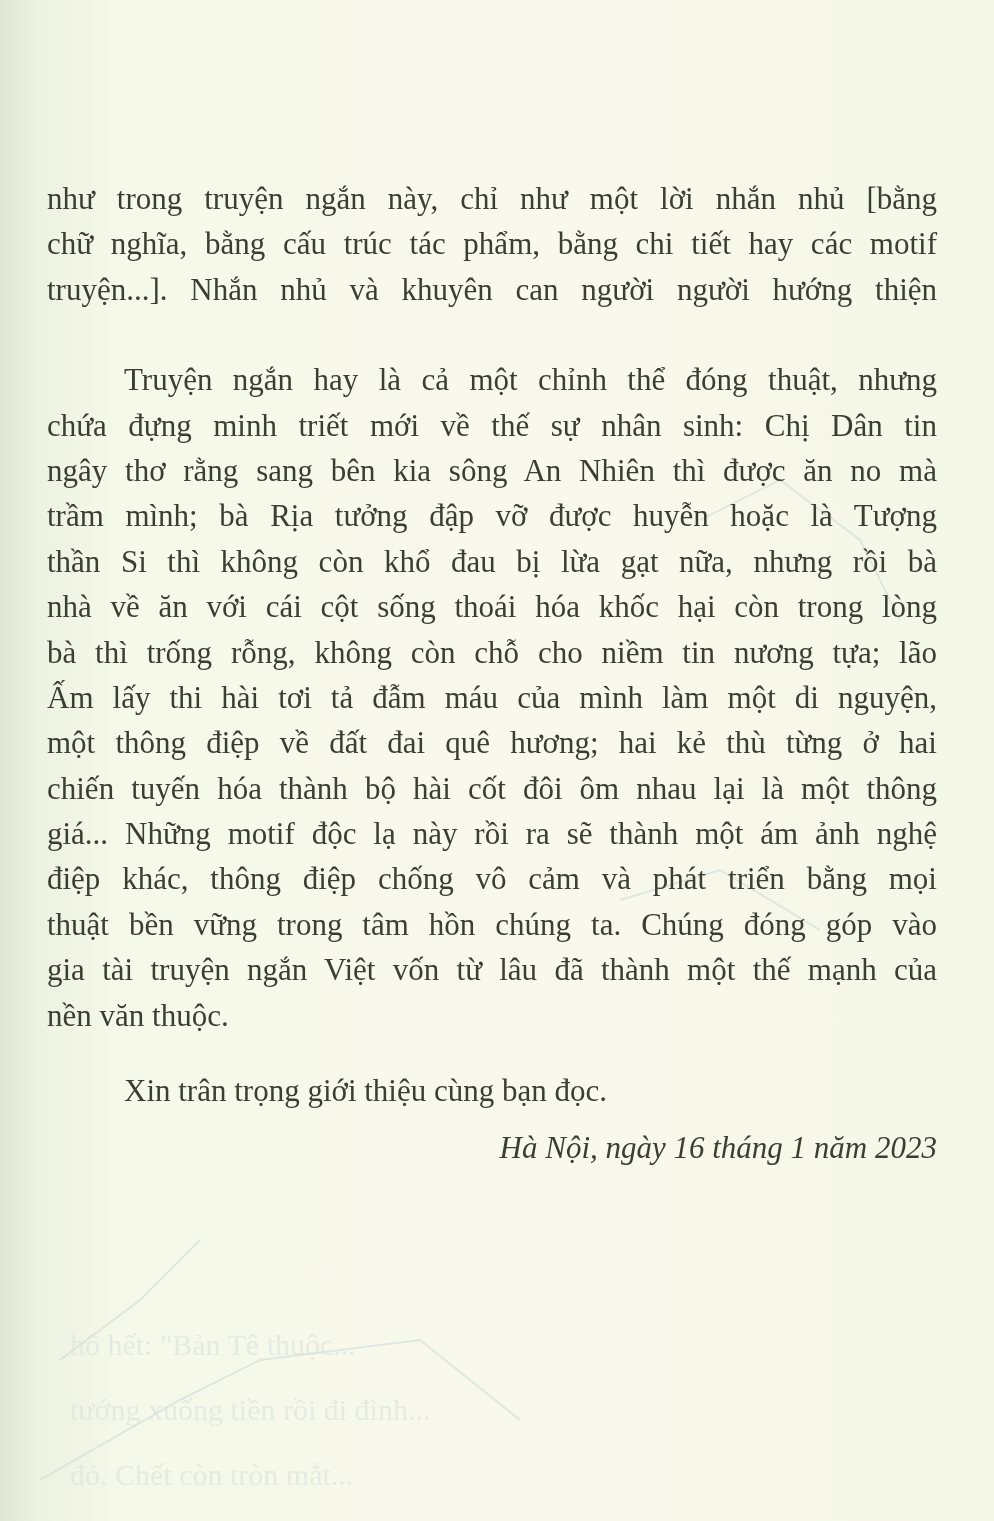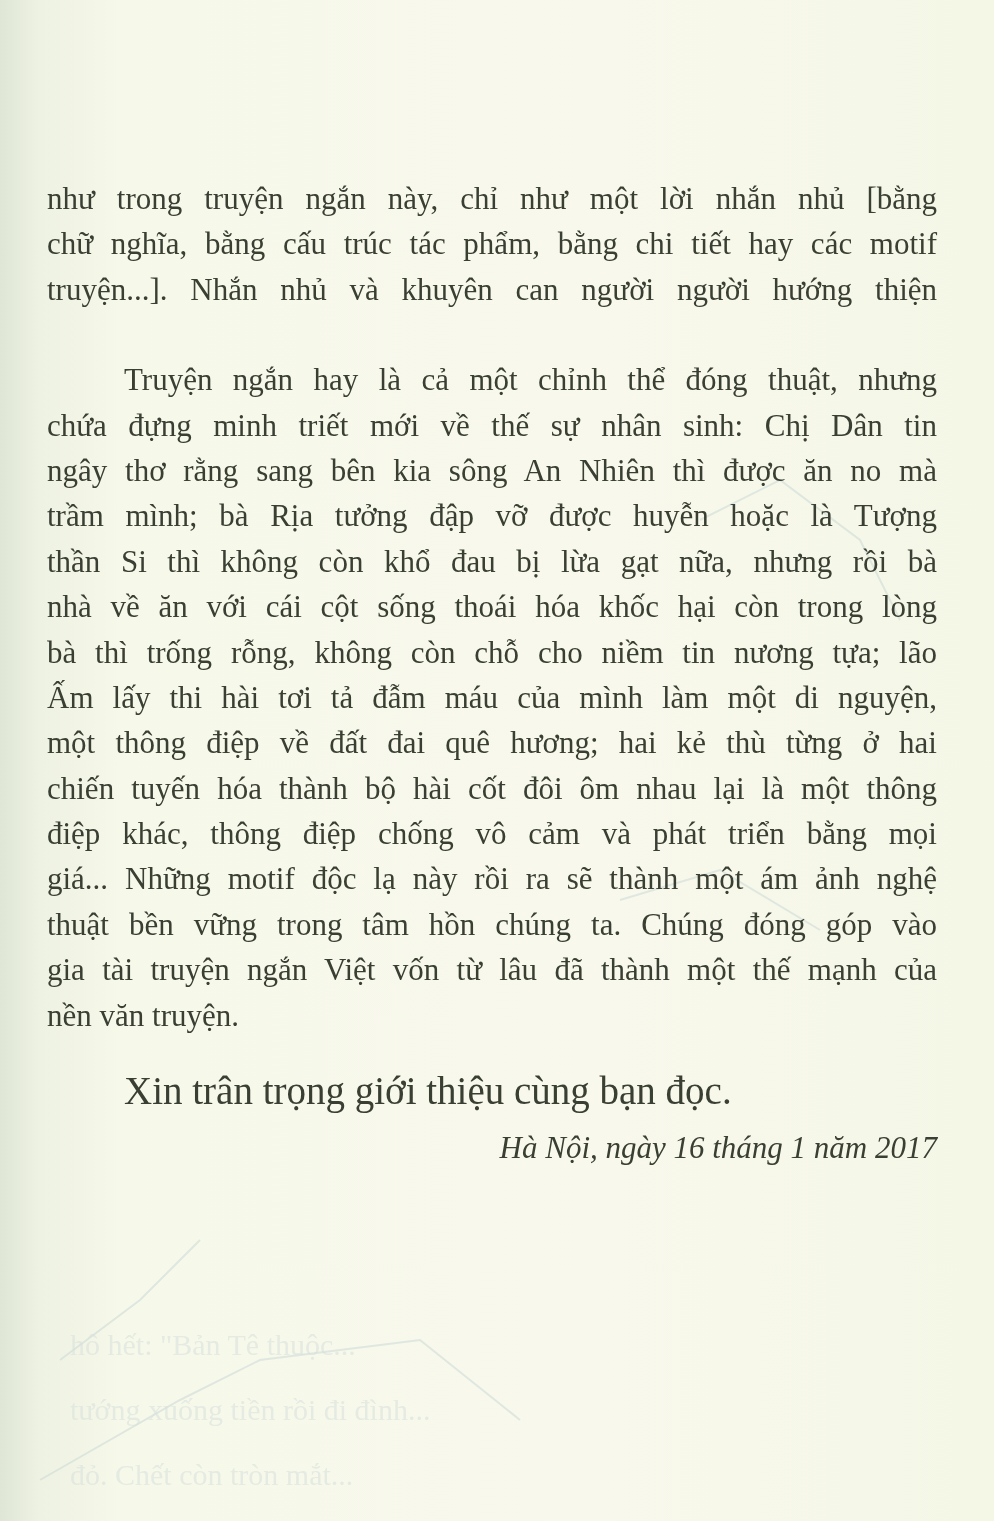--- a/index.html
+++ b/index.html
@@ -31,21 +31,21 @@
       height: 45.4px;
       white-space: nowrap;
       text-align: justify;
       text-align-last: justify;
       width: 890px;
     }
     .line.last { text-align-last: left; }
     .para-gap { height: 45px; }
     .indent { padding-left: 77px; width: 813px; }
     .closing {
-      font-size: 39px;
+      font-size: 31px;
       line-height: 45px;
       padding-left: 77px;
       margin-top: 0;
     }
     .signature {
       font-size: 31px;
       font-style: italic;
       text-align: right;
       width: 890px;
       line-height: 45px;
@@ -84,24 +84,24 @@
     <div class="line indent">Truyện ngắn hay là cả một chỉnh thể đóng thuật, nhưng</div>
     <div class="line">chứa đựng minh triết mới về thế sự nhân sinh: Chị Dân tin</div>
     <div class="line">ngây thơ rằng sang bên kia sông An Nhiên thì được ăn no mà</div>
     <div class="line">trầm mình; bà Rịa tưởng đập vỡ được huyễn hoặc là Tượng</div>
     <div class="line">thần Si thì không còn khổ đau bị lừa gạt nữa, nhưng rồi bà</div>
     <div class="line">nhà về ăn với cái cột sống thoái hóa khốc hại còn trong lòng</div>
     <div class="line">bà thì trống rỗng, không còn chỗ cho niềm tin nương tựa; lão</div>
     <div class="line">Ấm lấy thi hài tơi tả đẫm máu của mình làm một di nguyện,</div>
     <div class="line">một thông điệp về đất đai quê hương; hai kẻ thù từng ở hai</div>
     <div class="line">chiến tuyến hóa thành bộ hài cốt đôi ôm nhau lại là một thông</div>
+    <div class="line">giá... Những motif độc lạ này rồi ra sẽ thành một ám ảnh nghệ</div>
     <div class="line">điệp khác, thông điệp chống vô cảm và phát triển bằng mọi</div>
-    <div class="line">giá... Những motif độc lạ này rồi ra sẽ thành một ám ảnh nghệ</div>
     <div class="line">thuật bền vững trong tâm hồn chúng ta. Chúng đóng góp vào</div>
     <div class="line">gia tài truyện ngắn Việt vốn từ lâu đã thành một thế mạnh của</div>
-    <div class="line last">nền văn truyện.</div>
+    <div class="line last">nền văn thuộc.</div>
   </div>
 
   <div class="para-gap" style="height:30px"></div>
 
   <div class="closing">Xin trân trọng giới thiệu cùng bạn đọc.</div>
-  <div class="signature">Hà Nội, ngày 16 tháng 1 năm 2017</div>
+  <div class="signature">Hà Nội, ngày 16 tháng 1 năm 2023</div>
 </div>
 
 </body></html>

